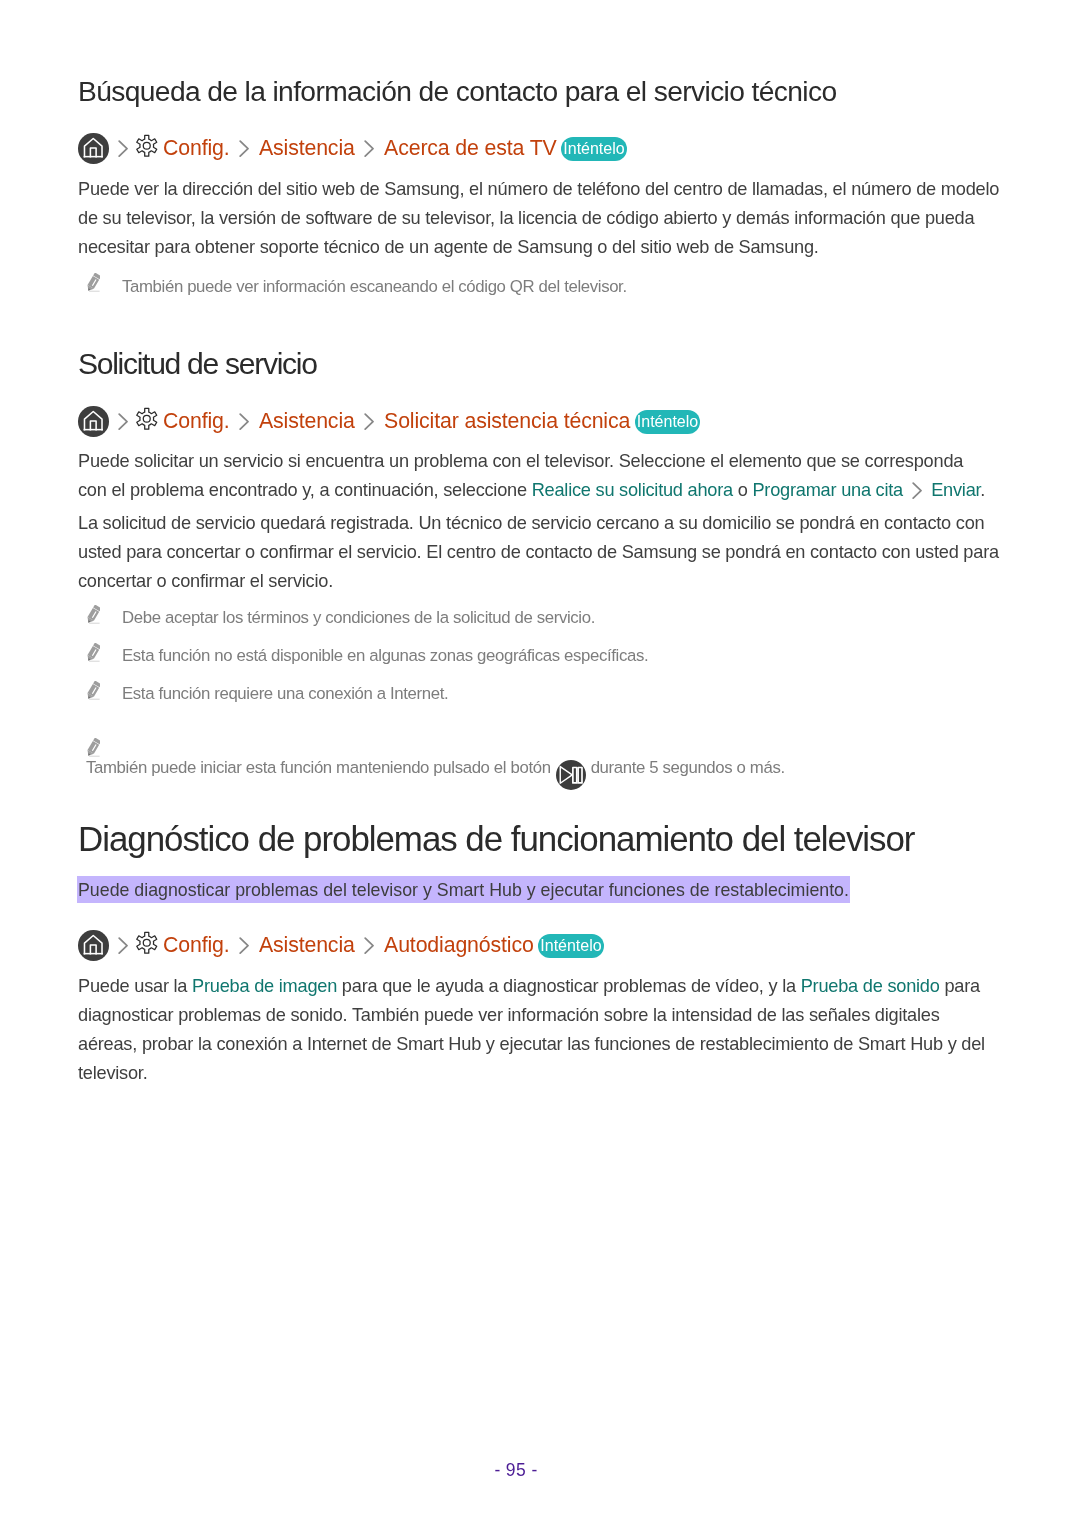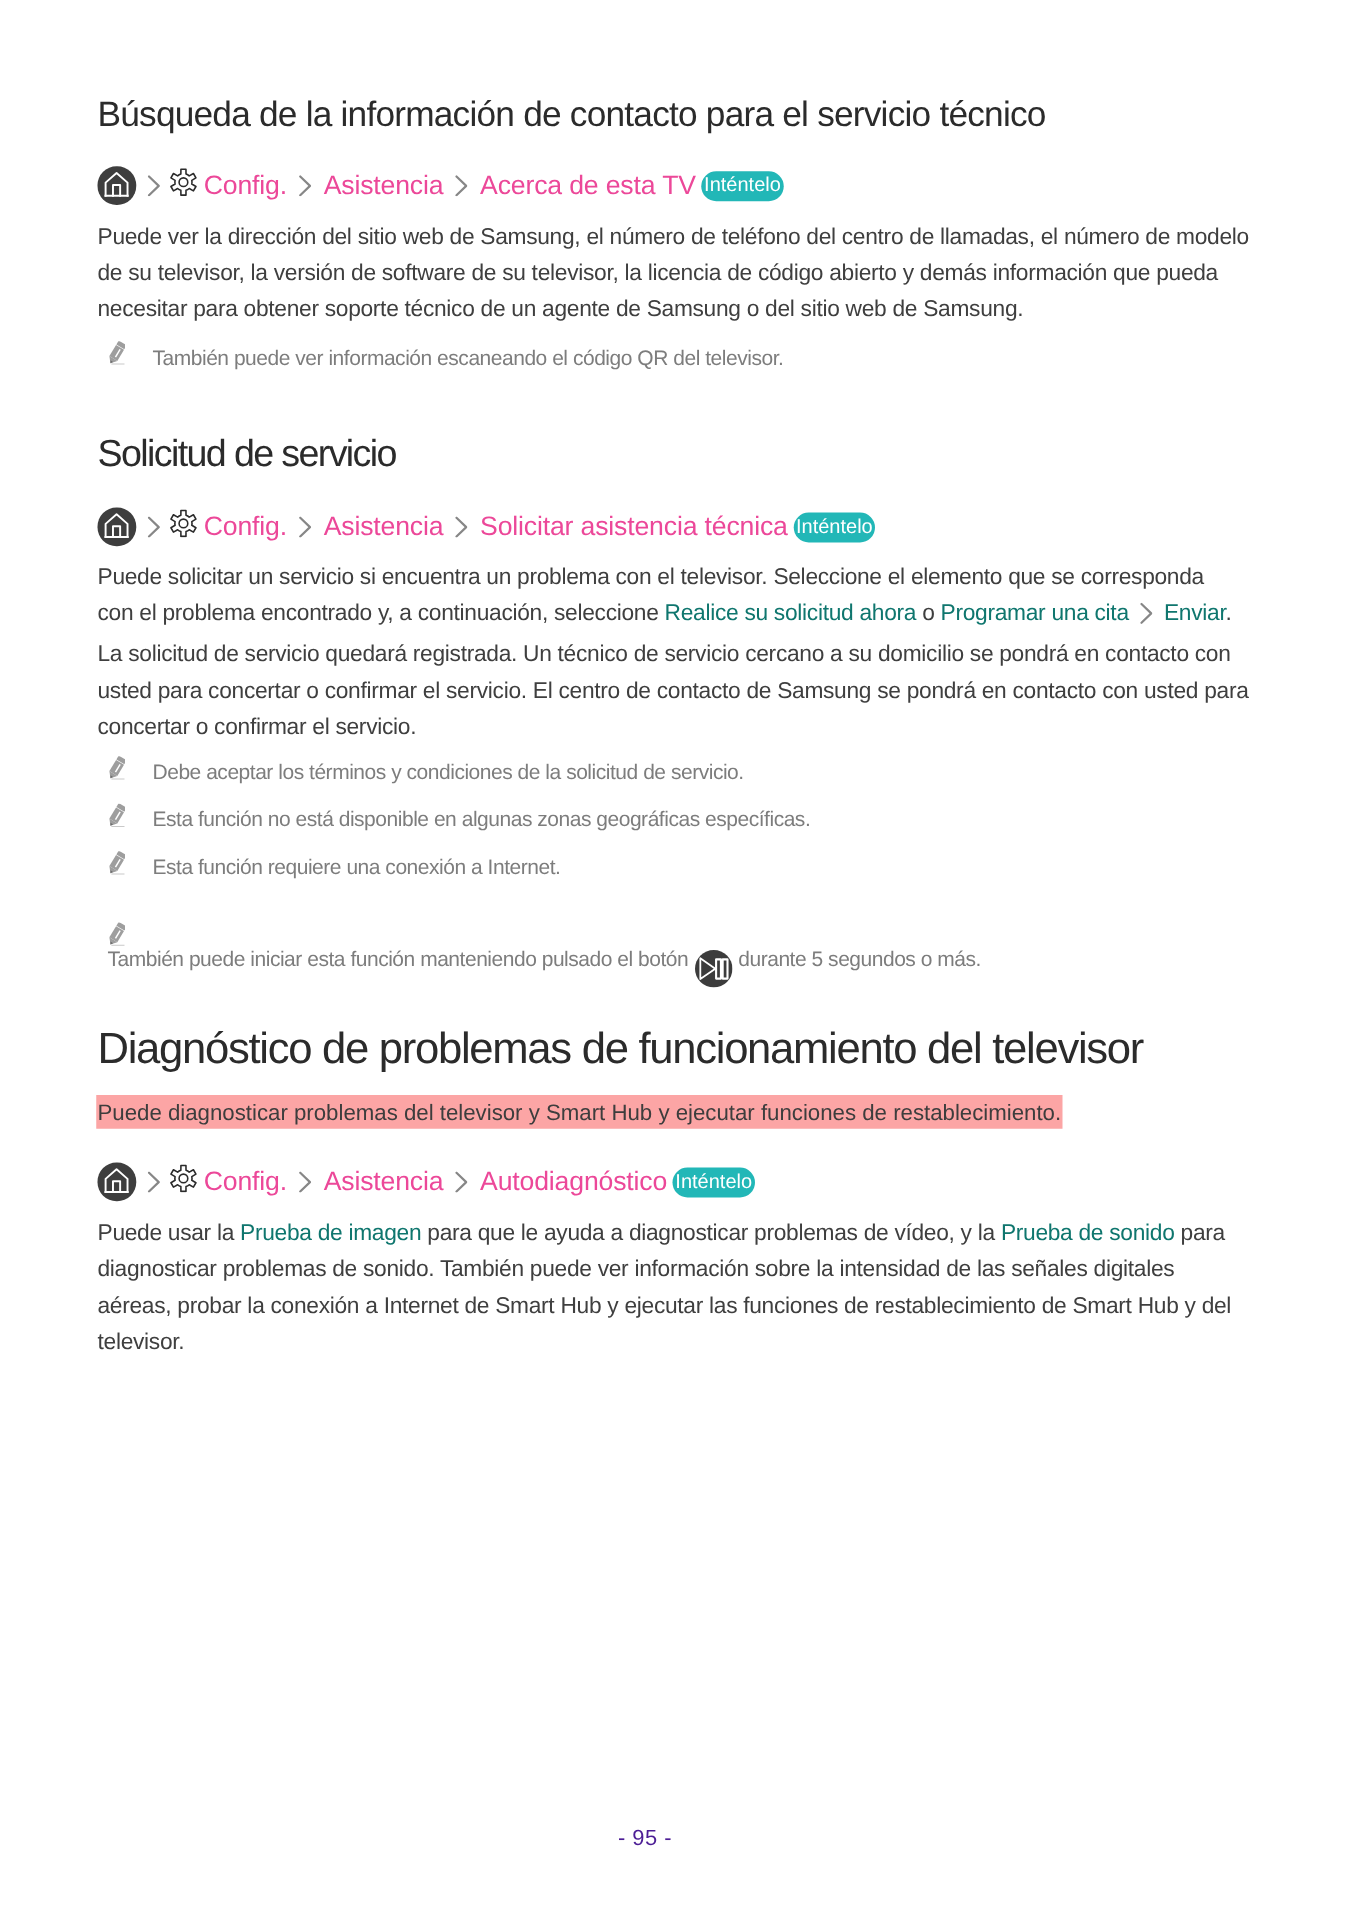--- a/index.html
+++ b/index.html
@@ -31,36 +31,36 @@
     font-size:21.3px;letter-spacing:-0.13px;color:#1a62b3;white-space:nowrap;height:31px;
   }
   .path .home-icon{
     width:30.5px;height:30.5px;border-radius:50%;background:#3e3e3e;
     display:inline-flex;align-items:center;justify-content:center;flex:0 0 auto;
   }
   .path .chev{
     margin:0 9.6px;display:inline-flex;align-items:center;flex:0 0 auto;
   }
   .path .gear-icon{display:inline-flex;align-items:center;flex:0 0 auto;margin-right:4.0px;margin-left:-2.4px;position:relative;top:-3px;}
-  .path .seg{color:#ec4899;}
+  .path .seg{color:#c2410c;}
   .badge{
     display:inline-block;background:#22b7b7;color:#ffffff;
     border-radius:12px;font-size:16px;line-height:24px;height:24px;
     padding:0;width:65.6px;overflow:visible;margin-left:4.5px;position:relative;top:0px;
     letter-spacing:0;text-align:center;
   }
 
   .para{
     font-size:18.2px;letter-spacing:-0.23px;line-height:29.1px;margin:0;color:#3f3f3f;
     white-space:nowrap;
   }
   .lnk{color:#0f766e;text-decoration:none;}
   .inline-chev{display:inline-block;vertical-align:-3.2px;margin:0 9.5px 0 8.5px;}
 
-  .hl{background:#fca5a5;padding:4.2px 1.5px 2.8px 1.5px;}
+  .hl{background:#c4b5fd;padding:4.2px 1.5px 2.8px 1.5px;}
 
   .note{
     display:flex;align-items:flex-start;
     font-size:16.8px;letter-spacing:-0.37px;line-height:22px;color:#7d7d7d;white-space:nowrap;
   }
   .note .pencil{flex:0 0 auto;width:14px;height:19px;margin-right:22px;margin-top:-2.2px;}
   .inline-playicon{display:inline-block;width:30px;height:1px;margin:0 5px;position:relative;vertical-align:baseline;}
   .inline-playicon svg{position:absolute;left:0;top:-11.6px;}
 
   .pagenum{

